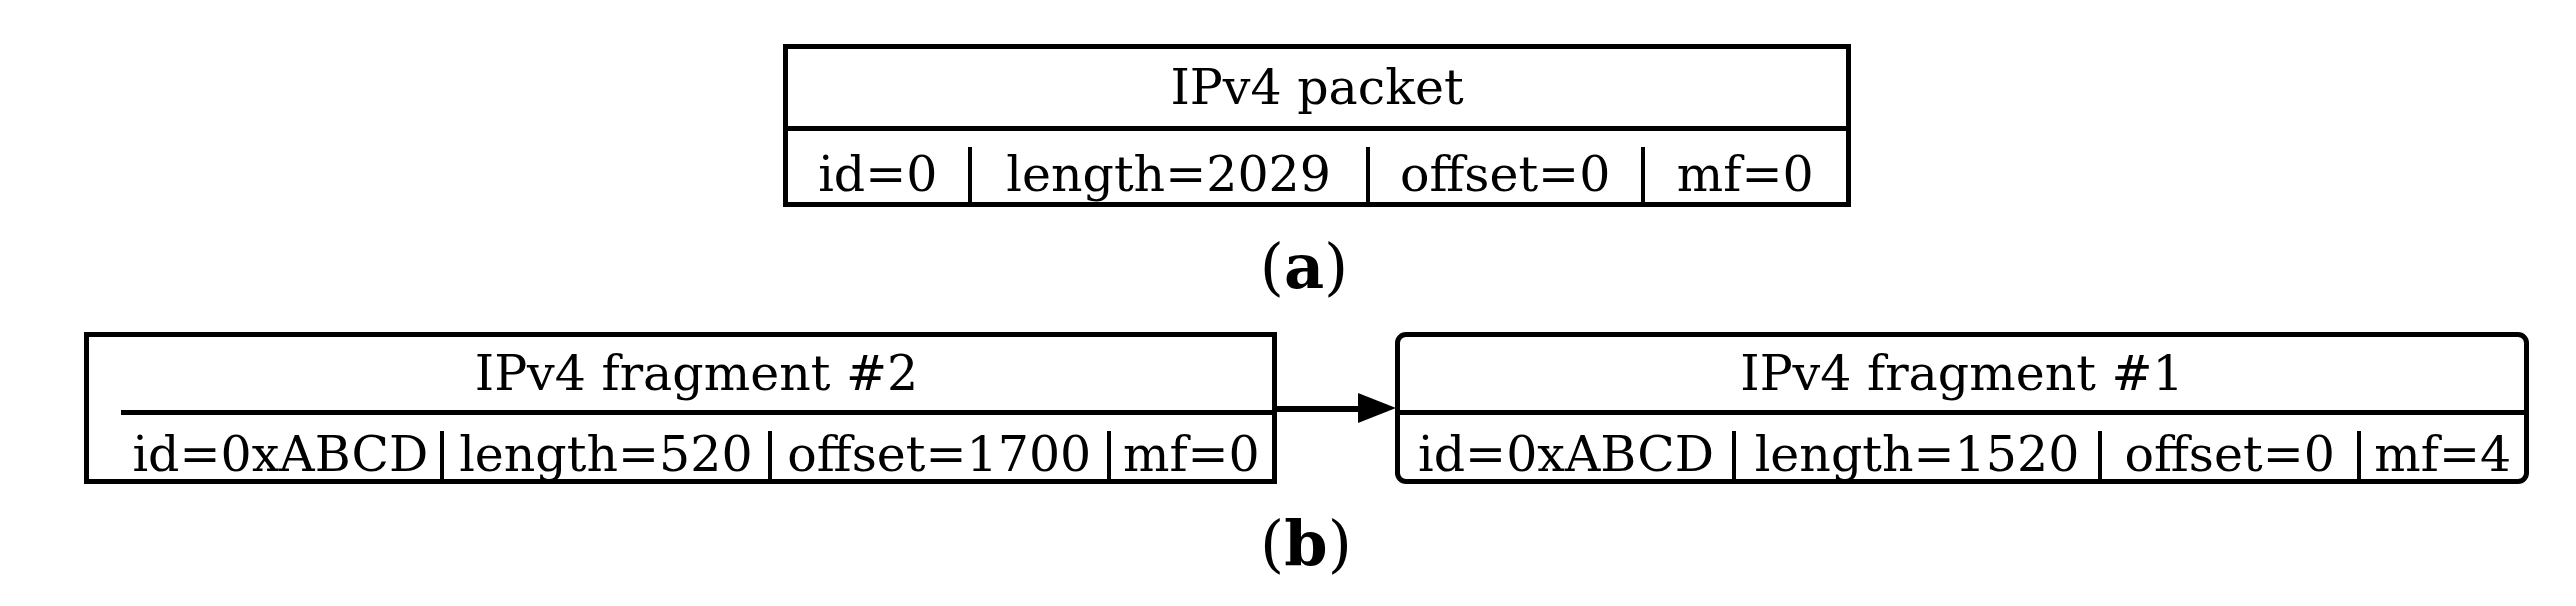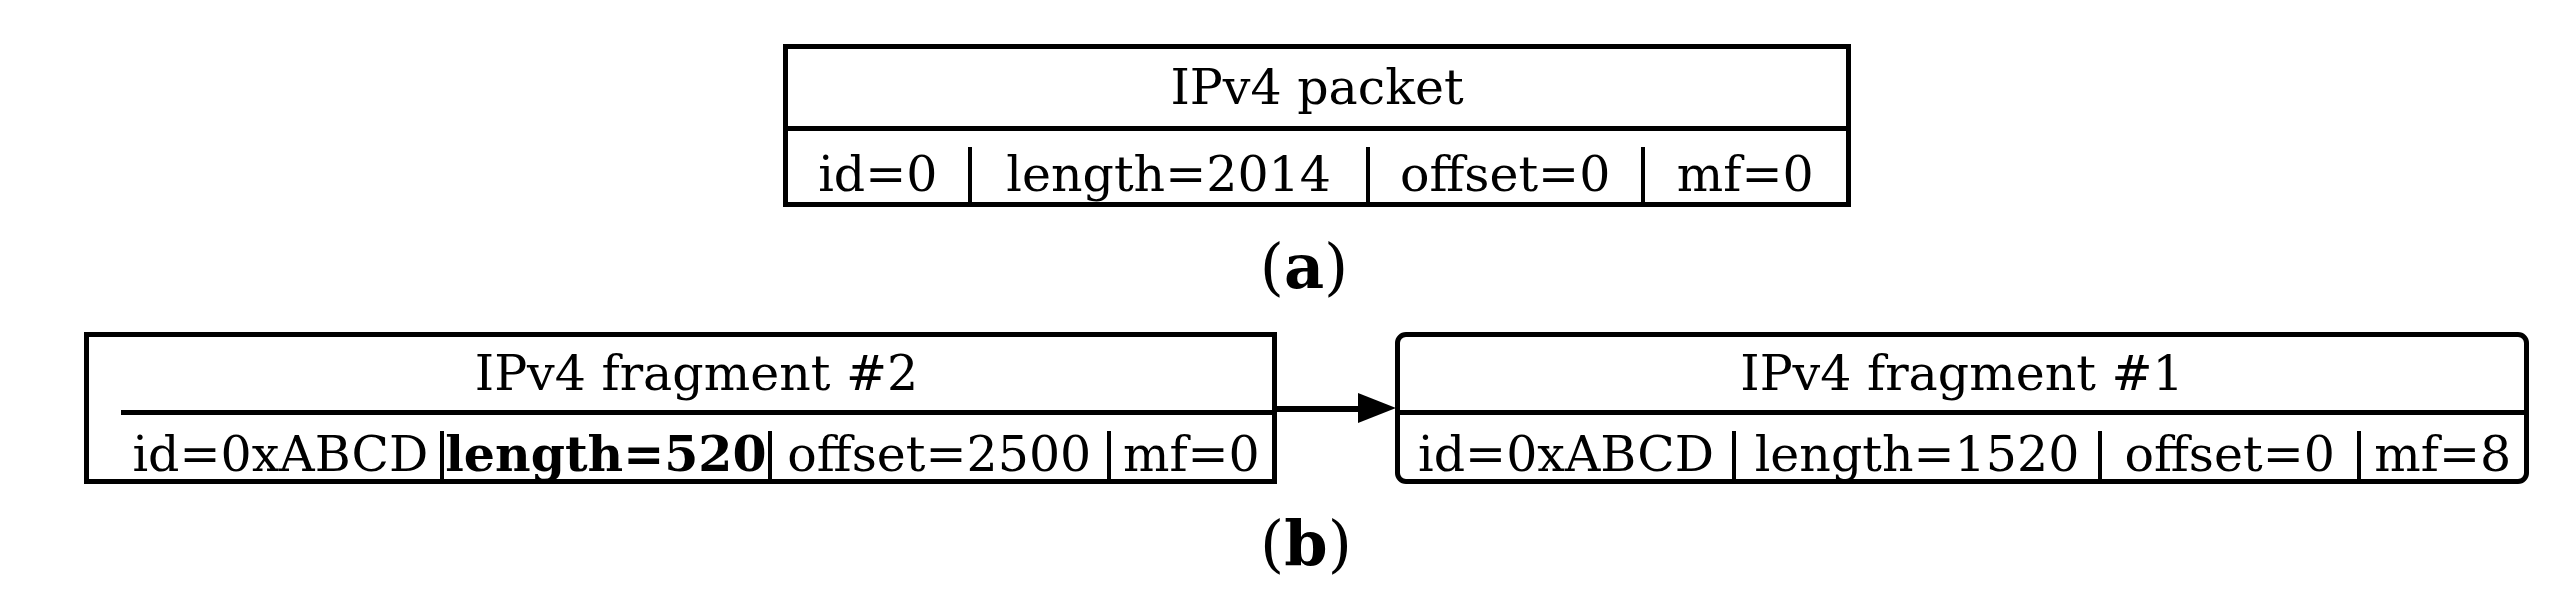--- a/index.html
+++ b/index.html
@@ -81,50 +81,50 @@
 </style>
 </head>
 <body>
 
 <div class="canvas">
 
   <div class="rbox" style="left:783px; top:44px; width:1068px; height:163px;">
     <div class="rbox-title" style="height:82px;">IPv4 packet</div>
     <div class="rbox-fields">
       <div class="cell" style="flex-grow:230;">id=0</div>
-      <div class="cell" style="flex-grow:505;">length=2014</div>
+      <div class="cell" style="flex-grow:505;">length=2029</div>
       <div class="cell" style="flex-grow:347;">offset=0</div>
       <div class="cell" style="flex-grow:258;">mf=0</div>
     </div>
   </div>
 
   <div class="sublabel" style="left:1304px; top:236px;">
     <span>(</span><span class="letter">a</span><span>)</span>
   </div>
 
   <div class="rbox" style="left:84px; top:332px; width:1193px; height:152px;padding-left:32px;">
     <div class="rbox-title" style="height:79px;">IPv4 fragment #2</div>
     <div class="rbox-fields">
       <div class="cell" style="flex-grow:419;">id=0xABCD</div>
-      <div class="cell" style="flex-grow:426;font-weight:bold;">length=520</div>
-      <div class="cell" style="flex-grow:440;">offset=2500</div>
+      <div class="cell" style="flex-grow:426;">length=520</div>
+      <div class="cell" style="flex-grow:440;">offset=1700</div>
       <div class="cell" style="flex-grow:212;">mf=0</div>
     </div>
   </div>
 
   <div class="arrow-line" style="left:1274px; top:406px; width:89px; height:5.6px;"></div>
   <div class="arrow-head" style="left:1358px; top:393px;"></div>
 
   <div class="rbox" style="left:1395px; top:332px; width:1134px; height:152px;border-radius:11px;">
     <div class="rbox-title" style="height:79px;">IPv4 fragment #1</div>
     <div class="rbox-fields">
       <div class="cell" style="flex-grow:425;">id=0xABCD</div>
       <div class="cell" style="flex-grow:463;">length=1520</div>
       <div class="cell" style="flex-grow:327;">offset=0</div>
-      <div class="cell" style="flex-grow:208;">mf=8</div>
+      <div class="cell" style="flex-grow:208;">mf=4</div>
     </div>
   </div>
 
   <div class="sublabel" style="left:1306px; top:513px;">
     <span>(</span><span class="letter">b</span><span>)</span>
   </div>
 
 </div>
 
 

